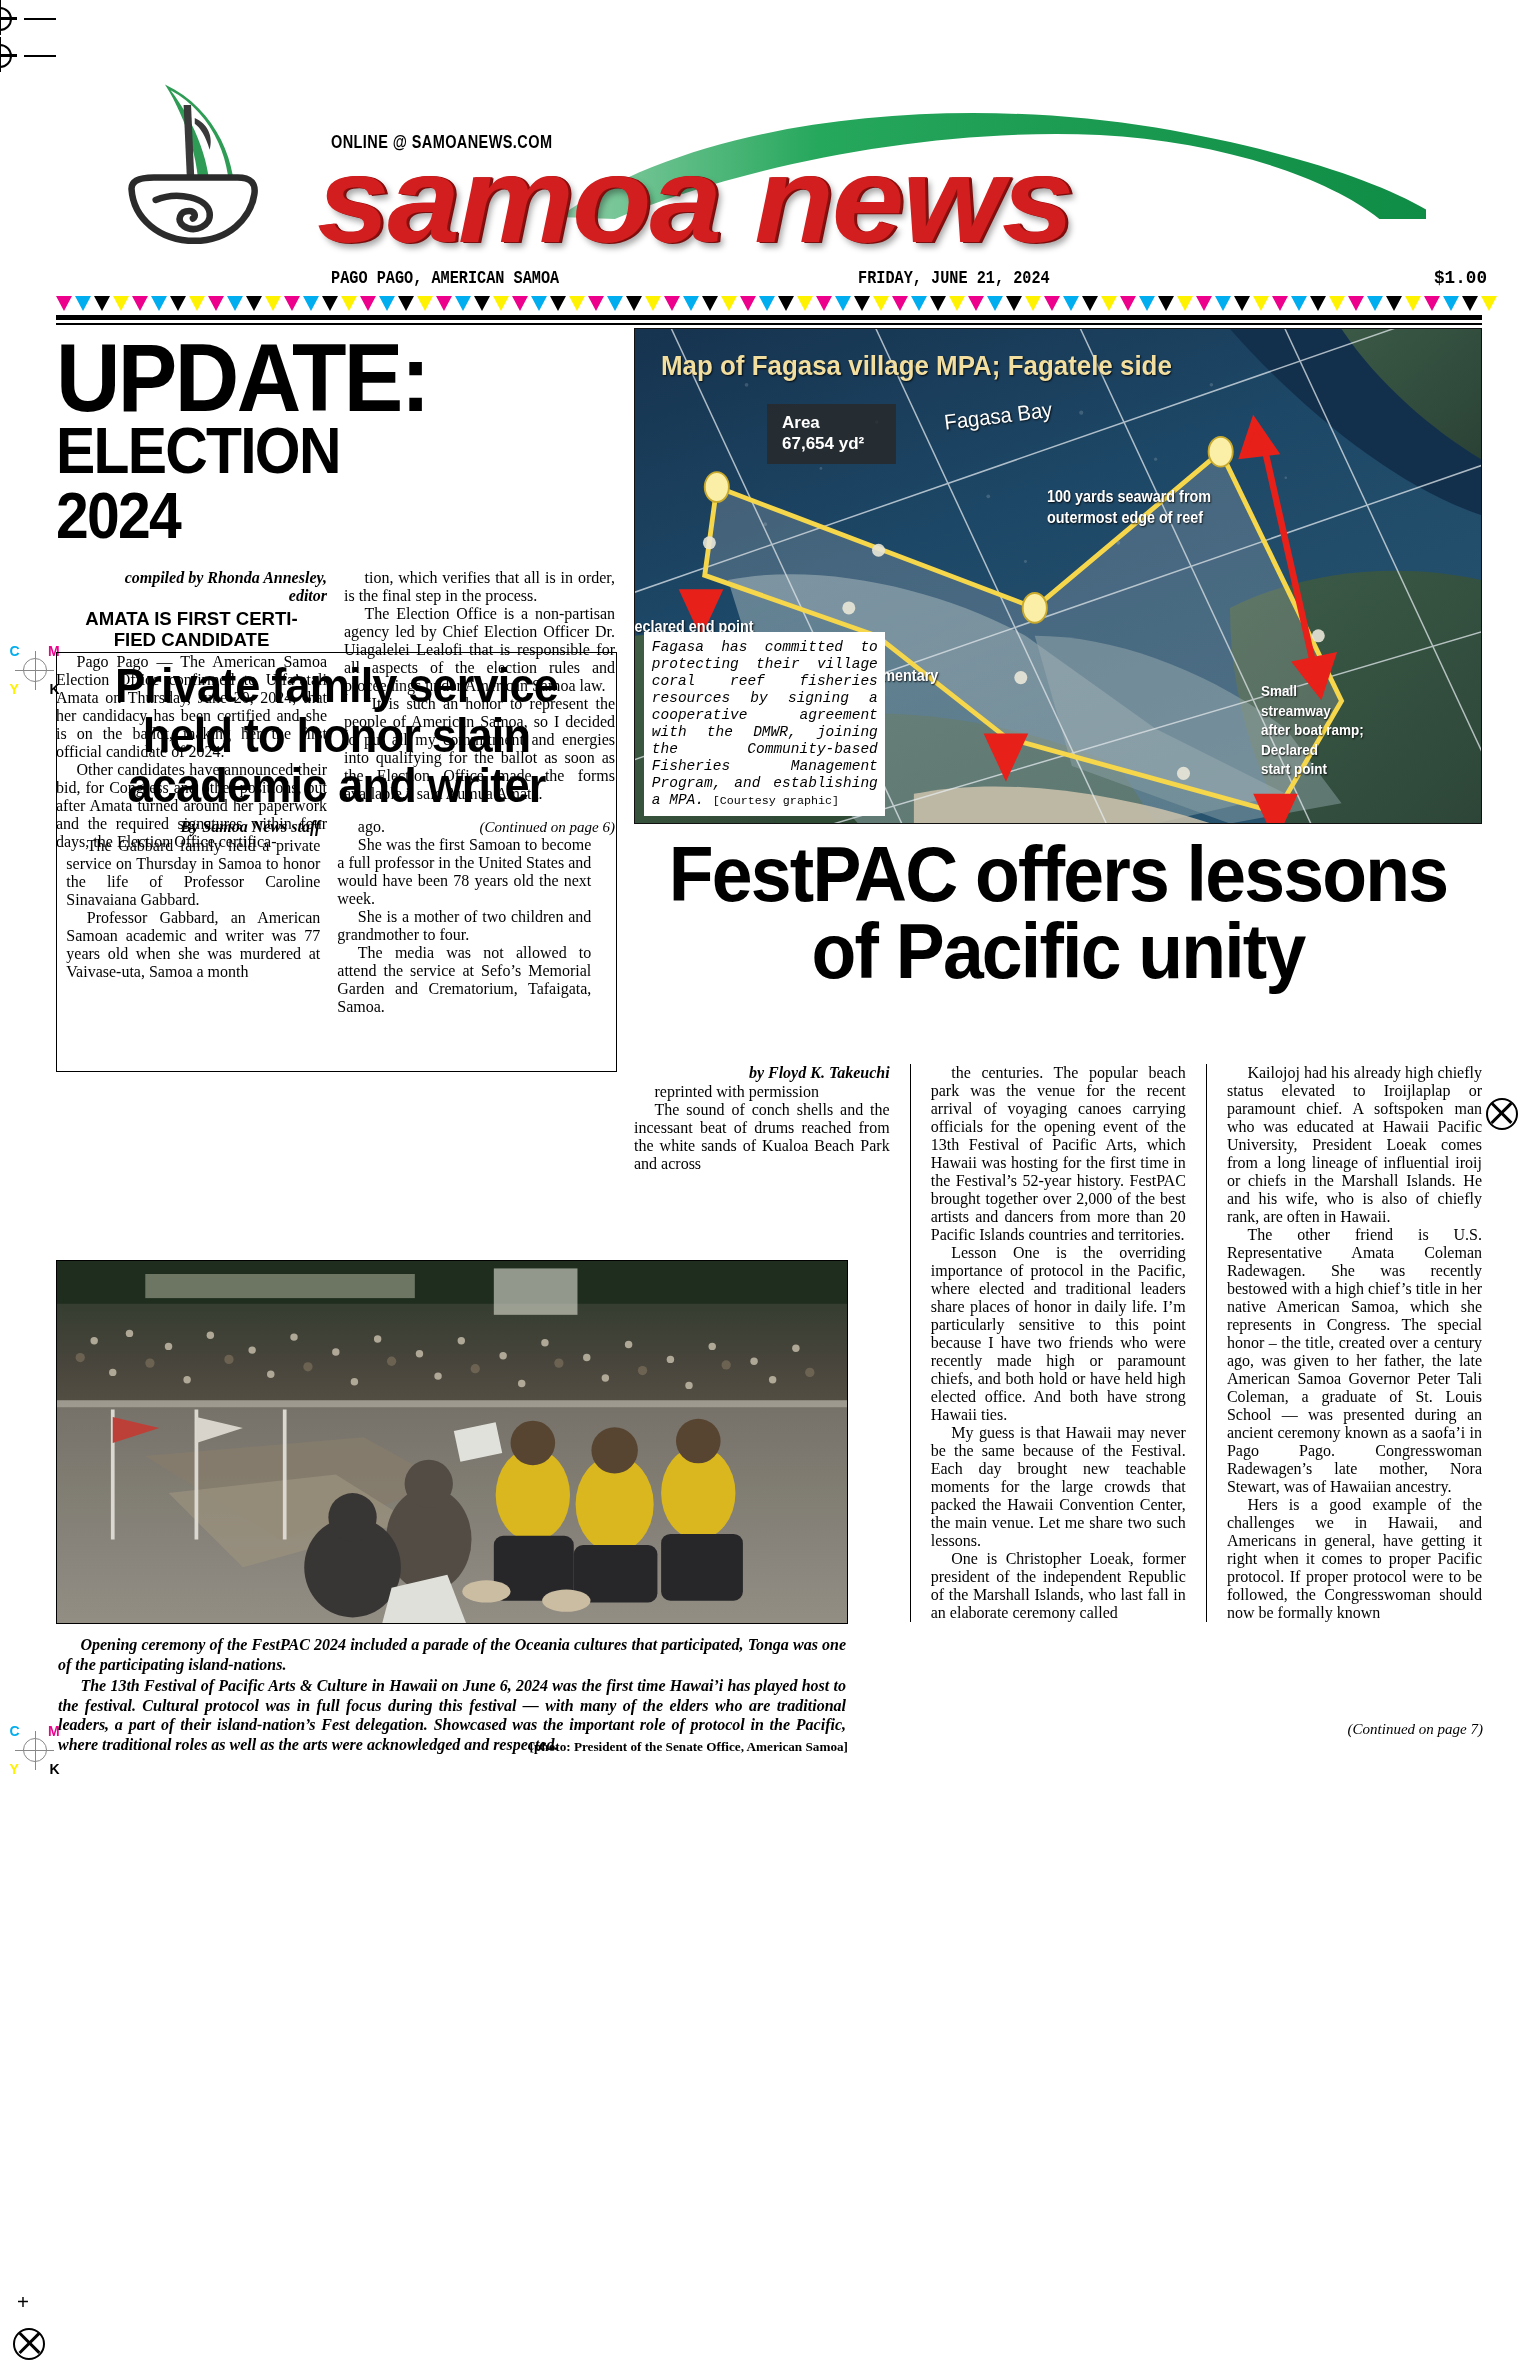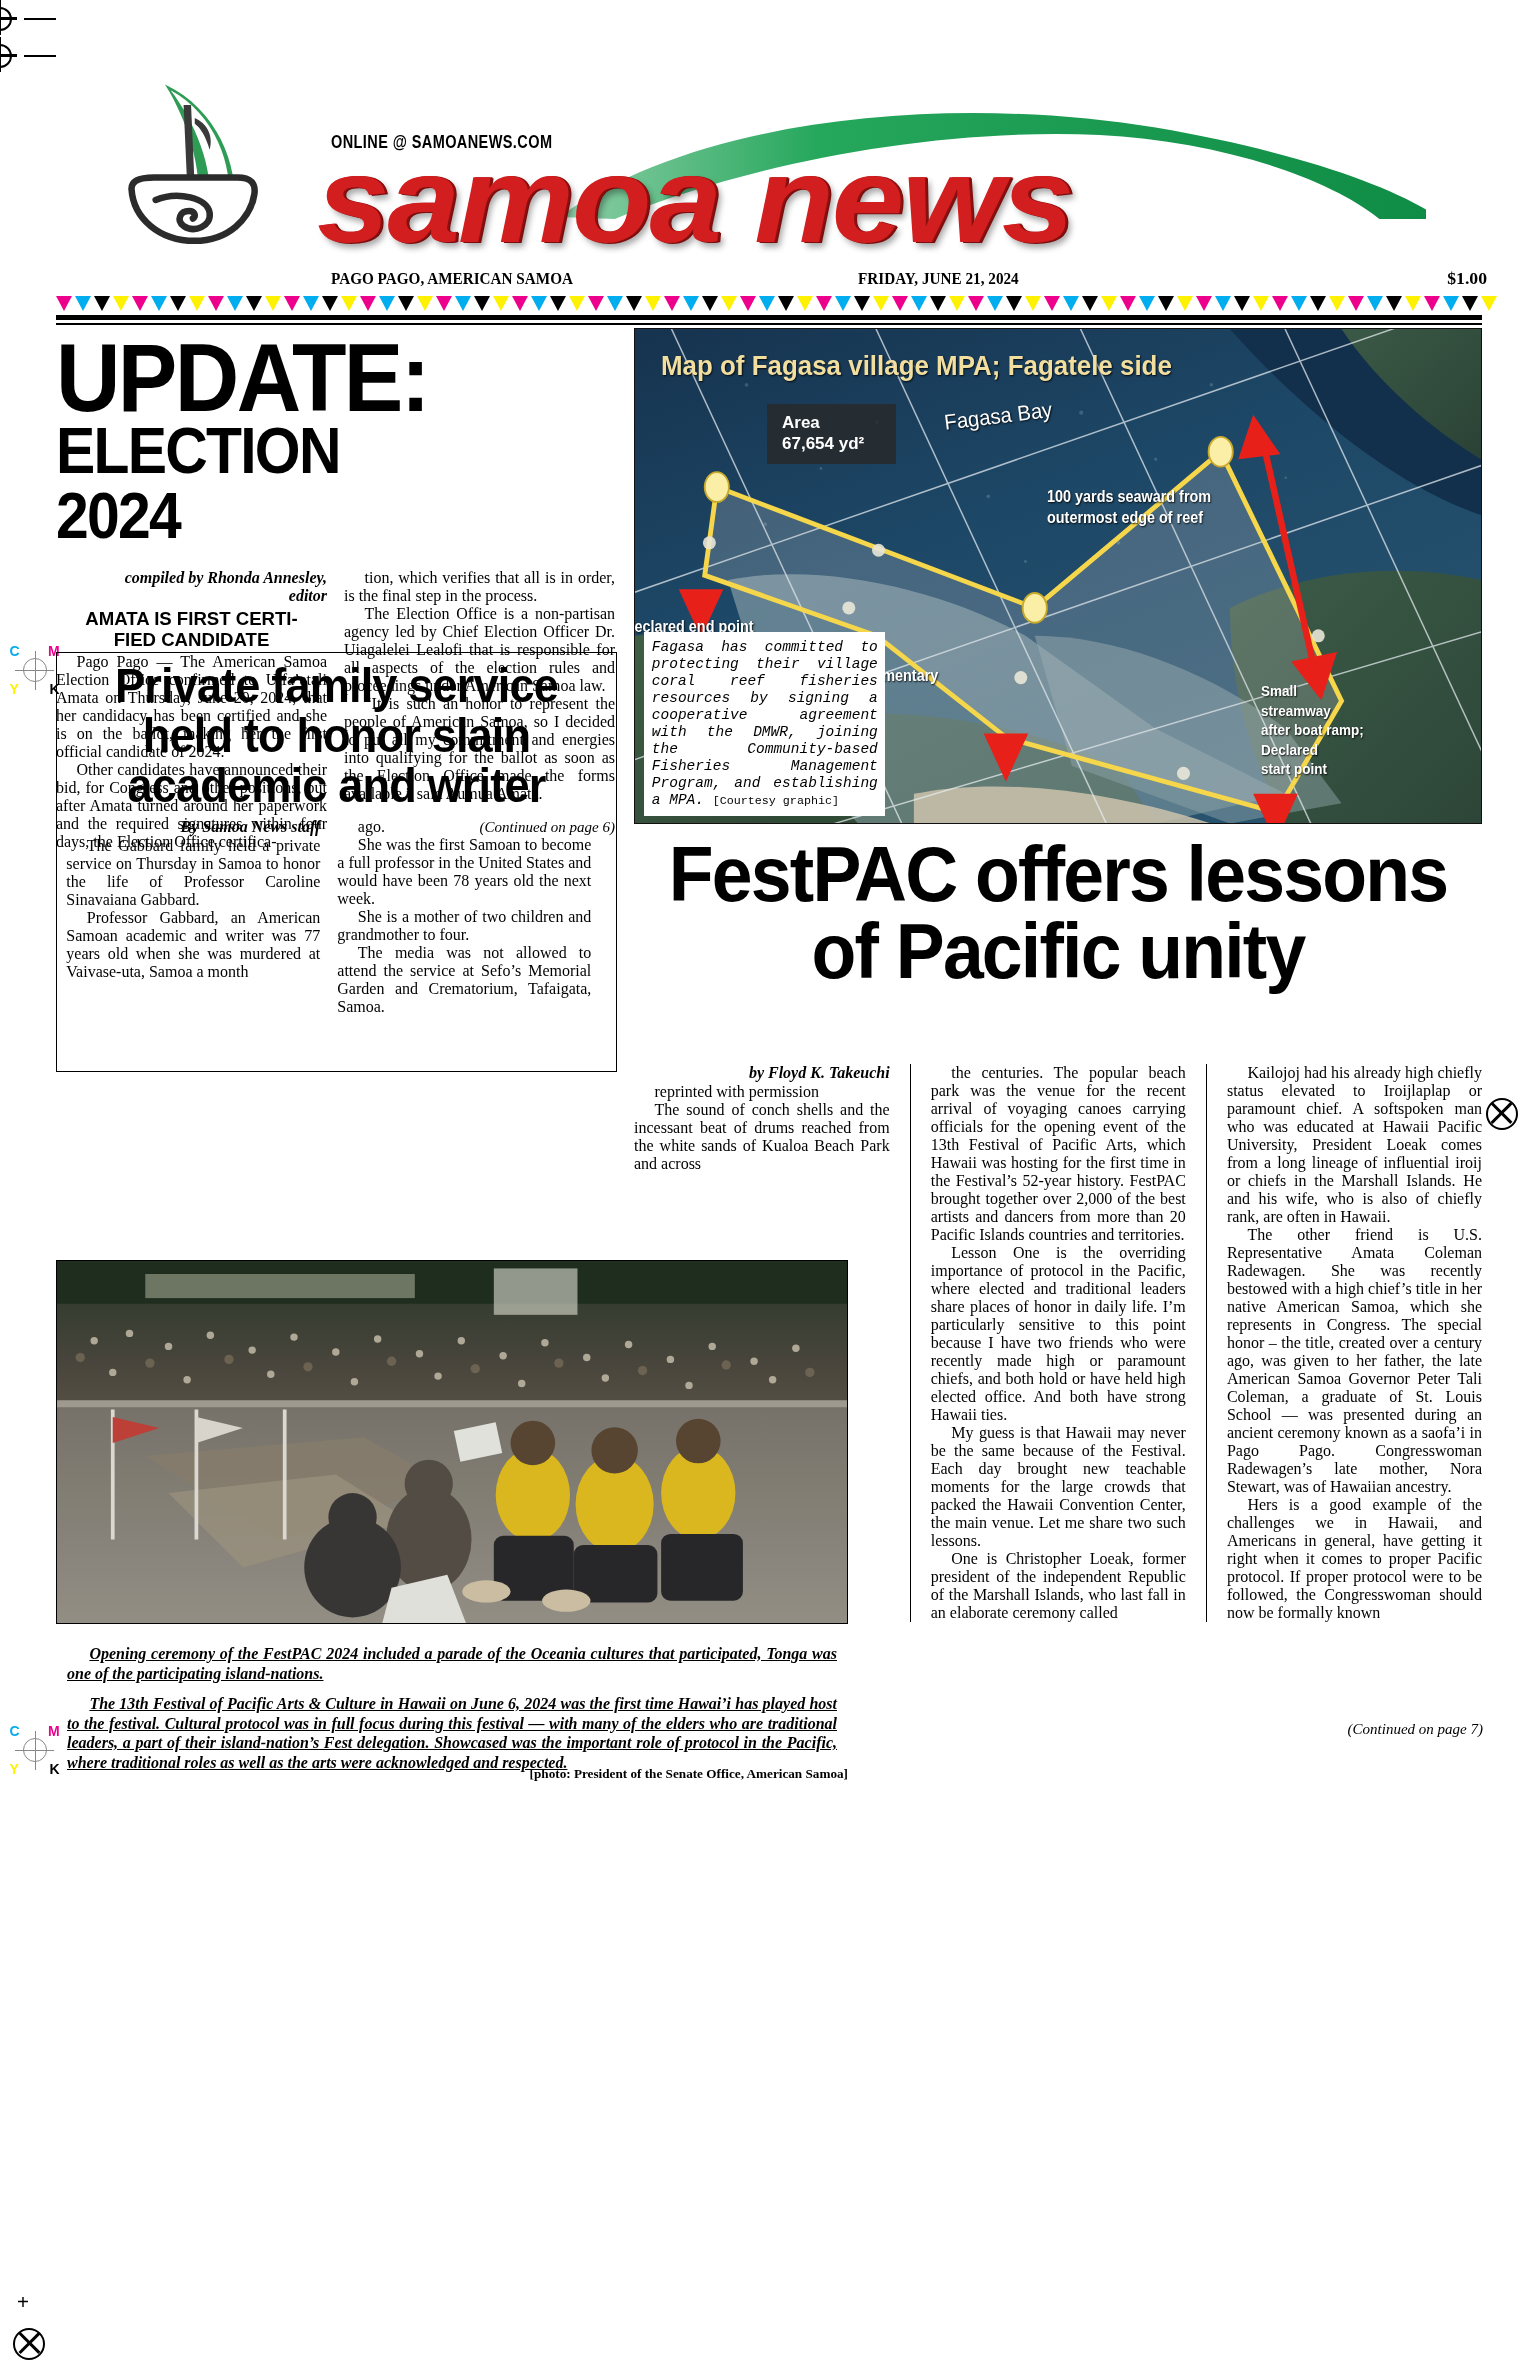--- a/index.html
+++ b/index.html
@@ -82,21 +82,21 @@
     letter-spacing:-1.9px;
     transform:scaleX(1.06); transform-origin:left top;
     text-shadow:
        1.9px 0 0 #8c0f0f, 2.8px 0.9px 0 #7a0d0d,
        4.7px 4.7px 6.5px rgba(0,0,0,0.35);
     white-space:nowrap;
   }
 
   .mast-line {
     position:absolute; top:268px; width:1538px; height:22.4px;
-    font-family:Liberation Serif, serif;
+    font-family:Liberation Mono, monospace;
     font-weight:bold; font-size:17.7px;
   }
   .mast-line .place { position:absolute; left:331px; top:0; transform:scaleX(0.86); transform-origin:left; }
   .mast-line .date  { position:absolute; left:858px; top:0; transform:scaleX(0.86); transform-origin:left; }
   .mast-line .price { position:absolute; right:51px; top:0; }
 
   
   .color-strip { position:absolute; left:56px; top:296px; width:1426px; height:15px; display:flex; }
   .color-strip i {
     display:block; width:0; height:0; flex:0 0 auto;
@@ -239,21 +239,21 @@
   .photo-box {
     position:absolute; left:0; top:932px; width:792px; height:364px;
     border:1.9px solid #000; overflow:hidden; background:#2a2119;
   }
   .photo-caption {
     position:absolute; left:0; top:1305px; width:792px;
     font-family:"Liberation Serif", serif;
     font-weight:bold; font-style:italic;
     font-size:16px; line-height:19.6px; text-align:justify;
   }
-  .photo-caption p { margin:11px; text-indent:22.4px;text-decoration:underline; }
+  .photo-caption p { margin:2px; text-indent:22.4px; }
   .photo-caption .credit {
     font-style:normal; font-size:13.2px; text-align:right;
     display:block; text-indent:0; margin-top:-19.6px;
   }
 
   .fest-jump {
     position:absolute; left:1203px; top:1393px; width:224px;
     font-family:"Liberation Serif", serif;
     font-style:italic; font-size:15px; text-align:right;
   }

